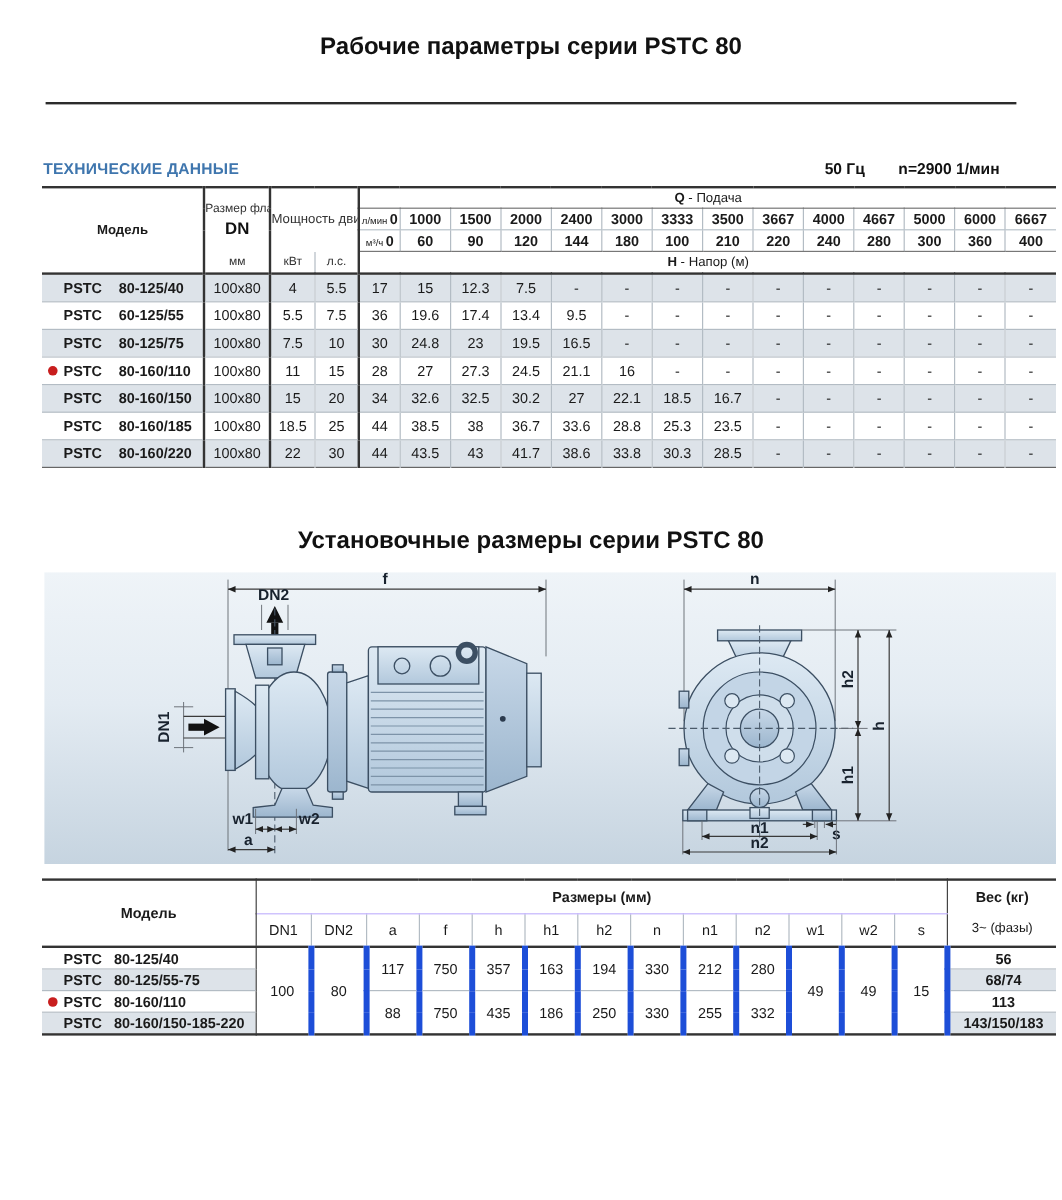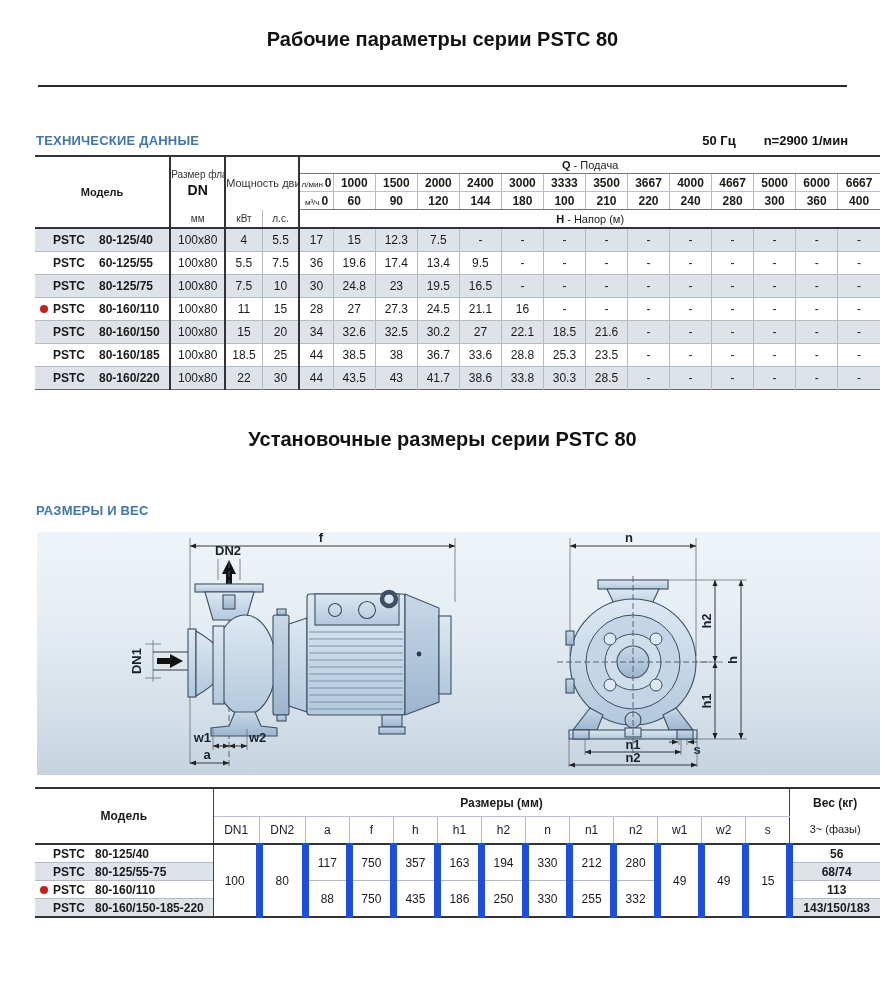--- a/index.html
+++ b/index.html
@@ -1,20 +1,20 @@
 <!DOCTYPE html>
 <html><head>
 <meta charset="utf-8">
 <style>
   html,body{margin:0;padding:0;background:#ffffff;}
   .page{position:relative;width:885px;height:1000px;background:#fff;overflow:hidden;
         font-family:"Liberation Sans",sans-serif;color:#1a1a1a;}
   .title{margin:0;padding-top:28px;text-align:center;font-size:20px;font-weight:bold;color:#111;}
   .divider{border:none;border-top:2px solid #2b2b2b;margin:34px 38px 0 38px;}
-  .sec-row{display:flex;justify-content:space-between;align-items:flex-end;margin:46px 37px 7px 36px;}
+  .sec-row{display:flex;justify-content:space-between;align-items:flex-end;margin:46px 52px 7px 36px;}
   .sec-label{color:#3f76ae;font-weight:bold;font-size:13px;letter-spacing:.2px;}
   .sec-right{display:flex;gap:28px;font-weight:bold;font-size:13px;color:#111;}
 
   
   table{border-collapse:collapse;table-layout:fixed;}
   .t1{width:845px;margin-left:35px;font-size:12px;border-top:2px solid #333;border-bottom:1.5px solid #666;}
   .t1 th,.t1 td{padding:0;text-align:center;font-weight:normal;overflow:hidden;white-space:nowrap;}
   .t1 thead th{vertical-align:middle;}
   .t1 thead{border-bottom:2px solid #333;}
   .bdark{border-right:2px solid #333;}
@@ -53,21 +53,21 @@
   
   .t2{width:845px;margin:12px 0 0 35px;font-size:12px;border-top:2px solid #333;border-bottom:2px solid #333;}
   .t2 th,.t2 td{padding:0;text-align:center;font-weight:normal;overflow:hidden;white-space:nowrap;vertical-align:middle;}
   .t2 thead{border-bottom:2px solid #333;}
   .t2 .model-h2{font-weight:bold;border-right:1.5px solid #444;}
   .t2 .dims-h{font-weight:bold;height:27px;border-bottom:1px solid #c4b5fd;border-right:1.5px solid #444;}
   .t2 .weight-h .wt{font-weight:bold;height:27px;line-height:27px;}
   .t2 .weight-h .ws{font-size:11px;height:26px;line-height:24px;}
   .t2 tr.hr2 th{height:26px;border-right:1px solid #b3bcc4;}
   .t2 tr.hr2 th:last-child{border-right:1.5px solid #444;}
-  .t2 tbody td{height:17px;border-right:7px solid #1d4ed8;}
+  .t2 tbody td{height:17px;border-right:5px solid #1d4ed8;}
   .t2 tbody td.model{border-right:1.5px solid #444;}
   .t2 tbody td.weight{border-right:none;font-weight:bold;}
   .t2 tbody tr + tr td{border-top:1px solid #b3bcc4;}
   .t2 td.shade{background:#dde3e9;}
   .t2 .model .brand{width:42px;padding-left:0;}
 </style>
 </head>
 <body>
 
 <div class="page">
@@ -239,21 +239,21 @@
           <td class="bdark">100x80</td>
           <td class="bthin">15</td>
           <td class="bdark">20</td>
           <td class="bthin">34</td>
           <td class="bthin">32.6</td>
           <td class="bthin">32.5</td>
           <td class="bthin">30.2</td>
           <td class="bthin">27</td>
           <td class="bthin">22.1</td>
           <td class="bthin">18.5</td>
-          <td class="bthin">21.6</td>
+          <td class="bthin">16.7</td>
           <td class="bthin">-</td>
           <td class="bthin">-</td>
           <td class="bthin">-</td>
           <td class="bthin">-</td>
           <td class="bthin">-</td>
           <td>-</td>
         </tr>
         <tr>
           <td class="model bdark"><span class="dot"></span><span class="brand">PSTC</span><span class="code">80-160/185</span></td>
           <td class="bdark">100x80</td>
@@ -290,25 +290,22 @@
           <td class="bthin">-</td>
           <td class="bthin">-</td>
           <td class="bthin">-</td>
           <td class="bthin">-</td>
           <td class="bthin">-</td>
           <td>-</td>
         </tr>
       </tbody>
   </table>
 
-  <h1 class="title" style="padding-top:38px;">Установочные размеры серии PSTC 80</h1>
-
-  <div class="sec-row" style="margin-top:52px;margin-bottom:8px;">
-    <span class="sec-label">РАЗМЕРЫ И ВЕС</span>
-  </div>
+  <h1 class="title" style="padding-top:50px;">Установочные размеры серии PSTC 80</h1>
+
 
   <div class="diagram">
     <svg width="843" height="243" viewBox="0 0 843 243">
       <defs>
         <linearGradient id="pg" x1="0" y1="0" x2="0" y2="1">
           <stop offset="0" stop-color="#dde9f3"></stop>
             <stop offset="1" stop-color="#b2c8dc"></stop>
         </linearGradient>
         <linearGradient id="pg2" x1="0" y1="0" x2="0" y2="1">
           <stop offset="0" stop-color="#c8d8e8"></stop>

